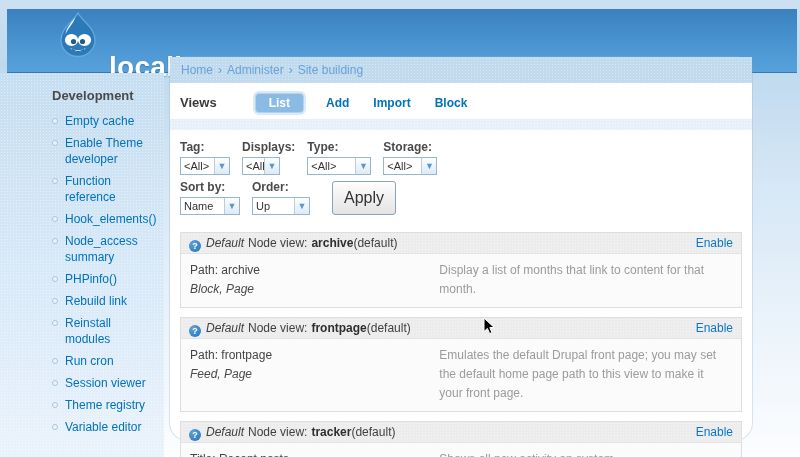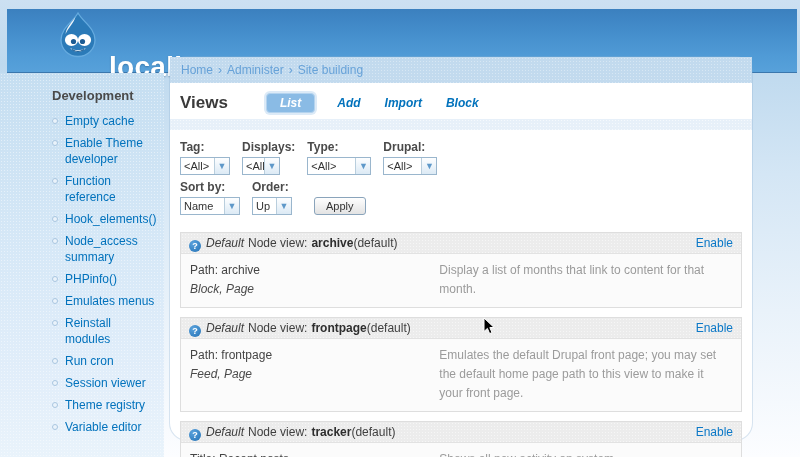--- a/index.html
+++ b/index.html
@@ -57,24 +57,24 @@
     background-image:radial-gradient(rgba(255,255,255,.35) 22%, transparent 23%);
     background-size:3px 3px;
     font-size:12px;
   }
   .breadcrumb a { color:#67a2d8; }
   .breadcrumb .sep { color:#67a2d8; margin:0 5px; }
 
   .content-inner { padding:0 0 10px 0; }
 
   .title-row { display:flex; align-items:center; padding:9px 8px 0 10px; height:30px; }
-  .title-row h1 { font-size:17px; color:#3a3a3a; font-weight:bold; margin-right:38px; }
+  .title-row h1 { font-size:13px; color:#3a3a3a; font-weight:bold; margin-right:38px; }
   ul.tabs { list-style:none; display:flex; align-items:center; }
   ul.tabs li { margin-right:24px; font-weight:bold; font-size:12px; }
-  ul.tabs li a { color:#0272bc;font-style:italic; }
+  ul.tabs li a { color:#0272bc; }
   ul.tabs li.active {
     background:#8abbe5; border:1px solid #b4d3ee; border-radius:4px;
     padding:2px 13px; margin-right:22px;
     box-shadow:0 0 0 2px #dceaf7;
   }
   ul.tabs li.active a { color:#ffffff; }
   .tab-strip {
     margin-top:6px; height:11px;
     background:#e7f0f9;
     background-image:radial-gradient(rgba(255,255,255,.6) 22%, transparent 23%);
@@ -89,23 +89,23 @@
   .select {
     display:flex; align-items:center; height:18px; background:#ffffff;
     border:1px solid #9ab6cd; font-size:11px; color:#333; cursor:default;
   }
   .select .val { flex:1; padding:0 3px; white-space:nowrap; overflow:hidden; }
   .select .arrow {
     width:15px; height:100%; border-left:1px solid #b9cedd;
     background:linear-gradient(180deg,#fdfeff,#dceaf5);
     color:#5e98c9; font-size:9px; line-height:16px; text-align:center;
   }
-  .w50{width:50px} .w38{width:38px} .w64{width:64px} .w54{width:54px} .w60{width:60px} .w40{width:40px}
+  .w50{width:50px} .w38{width:38px} .w64{width:64px} .w54{width:54px} .w60{width:60px} .w40{width:58px}
   .apply-btn {
-    margin-left:10px; height:18px; padding:1px 11px; font-size:11px; color:#333;
+    margin-left:10px; height:34px; padding:1px 11px; font-size:16px; color:#333;
     font-family:"Liberation Sans", sans-serif;
     background:linear-gradient(180deg,#fefefe,#e3e3e3);
     border:1px solid #8aa4bb; border-radius:3px; cursor:pointer;
   }
 
   
   .rows { padding:12px 10px 0 10px; }
   .view-row { margin-bottom:9px; border:1px solid #dedede; background:#fbfbfb; }
   .vr-head {
     position:relative; padding:4px 8px 4px 8px; background:#ececec;
@@ -153,21 +153,21 @@
 
 <div class="sidebar">
   <h2>Development</h2>
   <ul class="menu">
     <li><span class="blt circle"></span><a>Empty cache</a></li>
     <li><span class="blt circle"></span><a>Enable Theme developer</a></li>
     <li><span class="blt circle"></span><a>Function reference</a></li>
     <li><span class="blt circle"></span><a>Hook_elements()</a></li>
     <li><span class="blt circle"></span><a>Node_access summary</a></li>
     <li><span class="blt circle"></span><a>PHPinfo()</a></li>
-    <li><span class="blt circle"></span><a>Emulates menus</a></li>
+    <li><span class="blt circle"></span><a>Rebuild link</a></li>
     <li><span class="blt circle"></span><a>Reinstall modules</a></li>
     <li><span class="blt circle"></span><a>Run cron</a></li>
     <li><span class="blt circle"></span><a>Session viewer</a></li>
     <li><span class="blt circle"></span><a>Theme registry</a></li>
     <li><span class="blt circle"></span><a>Variable editor</a></li>
   </ul>
   <h2 class="admin-h">admin</h2>
 
 </div>
 
@@ -205,21 +205,21 @@
             </div>
         </div>
         <div class="f-group">
           <label>Type:</label>
           <div class="select w64">
               <span class="val">&lt;All&gt;</span>
               <span class="arrow">▼</span>
             </div>
         </div>
         <div class="f-group">
-          <label>Drupal:</label>
+          <label>Storage:</label>
           <div class="select w54">
               <span class="val">&lt;All&gt;</span>
               <span class="arrow">▼</span>
             </div>
         </div>
       </div>
       <div class="f-row">
         <div class="f-group">
           <label>Sort by:</label>
           <div class="select w60">

